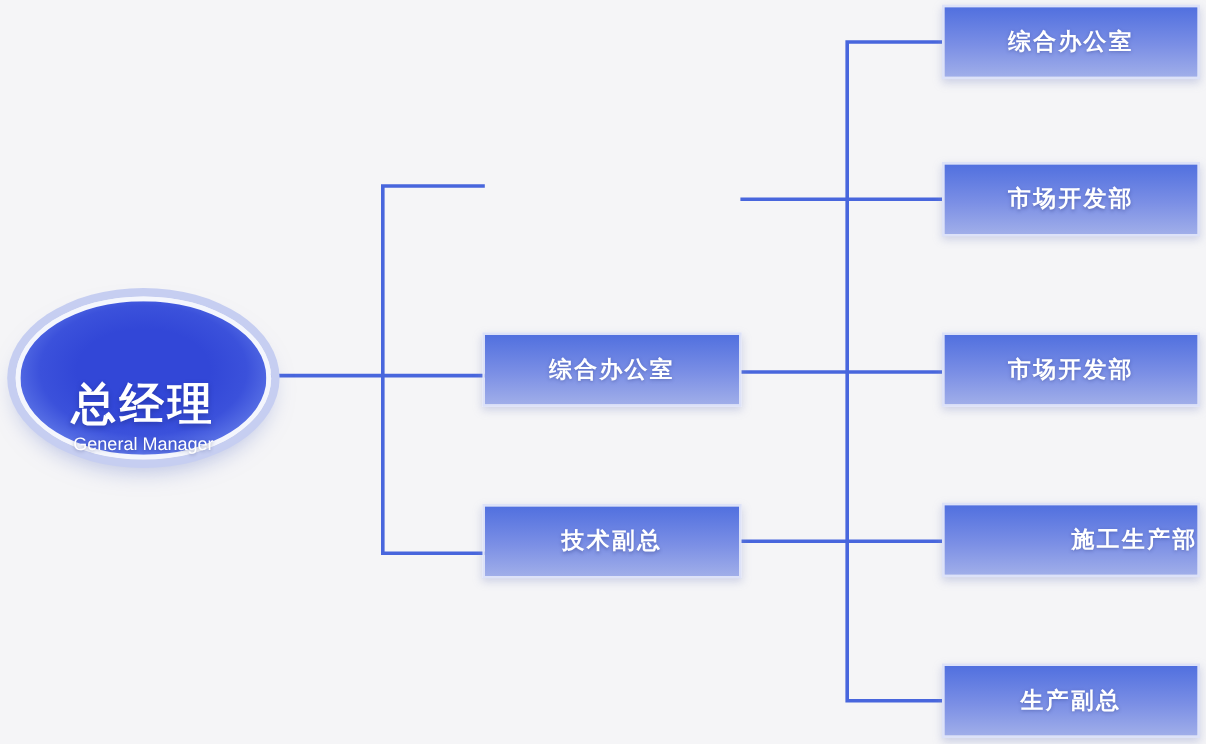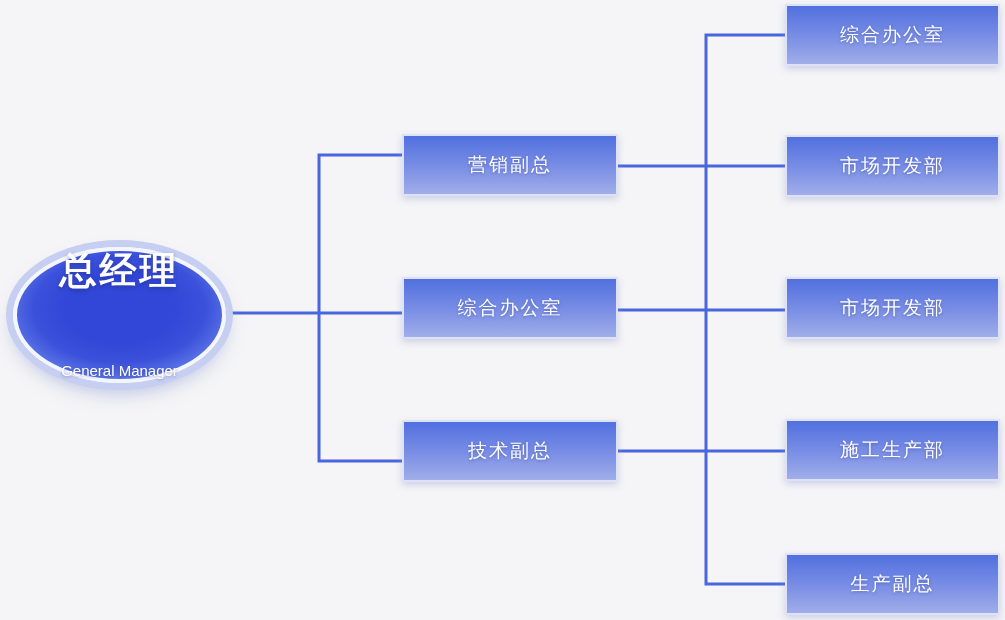--- a/index.html
+++ b/index.html
@@ -28,41 +28,41 @@
     border: 2px solid #dde2f8;
     background: linear-gradient(180deg, #5170df 0%, #7b8fe5 55%, #a0aee9 100%);
     box-shadow: 0 3px 7px rgba(140,150,200,0.38);
     display: flex;
     align-items: center;
     justify-content: center;
   }
   .node-box .label {
     color: #ffffff;
     font-size: 19px;
-    font-weight: normal;
+    font-weight: bold;
     letter-spacing: 2px;
     text-shadow: 0 1px 3px rgba(30,40,110,0.35);
     white-space: nowrap;
   }
 
   .root-ellipse {
     position: absolute;
     z-index: 2;
     left: 13px;
     top: 247px;
     width: 205px;
     height: 128px;
     border: 4px solid #f4f6fd;
     border-radius: 50%;
     background: radial-gradient(ellipse 60% 60% at 50% 45%, #3247d7 45%, #3b51db 70%, #6780ea 100%);
     box-shadow: 0 0 0 7px #c6cef1, 0 10px 18px rgba(130,145,210,0.5);
     display: flex;
     flex-direction: column;
     align-items: center;
-    justify-content: space-between;
+    justify-content: flex-end;
   }
   .root-ellipse .title {
     color: #ffffff;
     font-size: 37px;
     font-weight: bold;
     letter-spacing: 3px;
     line-height: 1.1;
     text-shadow: 0 2px 4px rgba(20,30,90,0.35);
     white-space: nowrap;
   }
@@ -76,21 +76,21 @@
 
   
   .pos-vp0 { left: 402px; top: 134px; }
   .pos-vp1 { left: 402px; top: 277px; }
   .pos-vp2 { left: 402px; top: 420px; }
 
   
   .pos-dept0 { left: 785px; top: 4px;   width: 211px; }
   .pos-dept1 { left: 785px; top: 135px; width: 211px; align-items: center; }
   .pos-dept2 { left: 785px; top: 277px; width: 211px; }
-  .pos-dept3 { left: 785px; top: 419px; width: 211px; }
+  .pos-dept3 { left: 785px; top: 419px; width: 211px; justify-content: flex-end; }
   .pos-dept4 { left: 785px; top: 553px; width: 211px; }
 </style>
 </head>
 <body>
 
 <div class="canvas">
 
   <svg class="connectors" viewBox="0 0 1005 620" xmlns="http://www.w3.org/2000/svg">
 
     <path d="M225,313 L404,313" fill="none" stroke-width="3" stroke="#4866dd"></path>
@@ -102,23 +102,20 @@
     <path d="M617,451 L786,451" fill="none" stroke-width="3" stroke="#4866dd"></path>
 
     <path d="M786,35 L706,35 L706,584 L786,584" fill="none" stroke-width="3" stroke="#4866dd"></path>
   </svg>
 
   <div class="root-ellipse">
     <div class="title">总经理</div>
     <div class="subtitle">General Manager</div>
   </div>
 
-  <div class="node-box pos-vp0">
-    <span class="label">营销副总</span>
-  </div>
   <div class="node-box pos-vp1">
     <span class="label">综合办公室</span>
   </div>
   <div class="node-box pos-vp2">
     <span class="label">技术副总</span>
   </div>
 
   <div class="node-box pos-dept0">
     <span class="label">综合办公室</span>
   </div>

